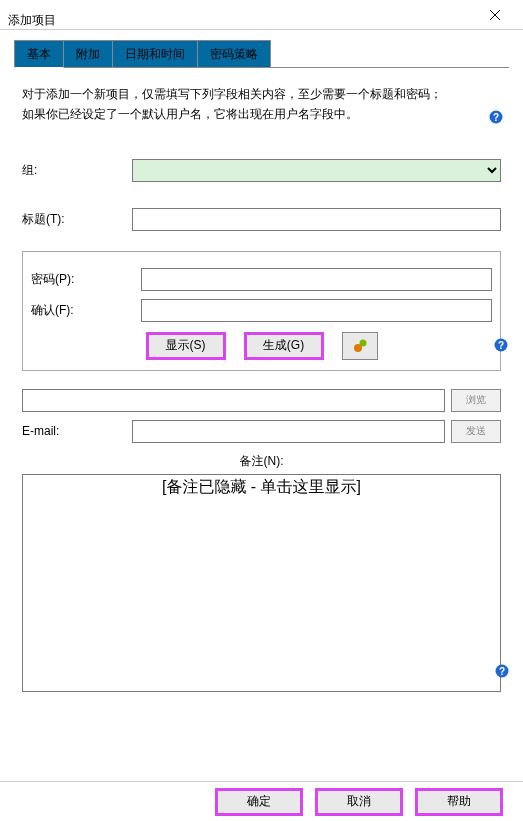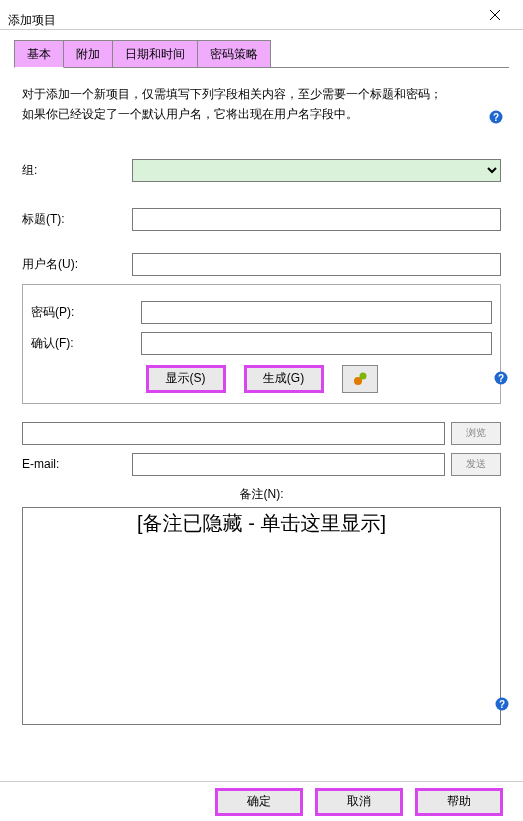--- a/index.html
+++ b/index.html
@@ -3,41 +3,41 @@
 <meta charset="utf-8">
 <style>
 * { box-sizing: border-box; margin: 0; padding: 0; }
 body { font-family: "Microsoft YaHei", "SimSun", Arial, sans-serif; font-size: 12px; background: #fff; width: 523px; height: 821px; overflow: hidden; }
 .titlebar { height: 30px; border-bottom: 1px solid #ccc; display: flex; align-items: center; padding: 0 8px; }
 .titlebar-text { flex: 1; margin-top: 12px; }
 .close-btn { width: 40px; height: 28px; display: flex; align-items: center; justify-content: center; cursor: pointer; }
 .close-btn svg { width: 10px; height: 10px; }
 .content { padding: 10px 14px 0 14px; }
 .tabs { display: flex; border-bottom: 1px solid #888; }
-.tab { padding: 5px 12px 4px 12px; border: 1px solid #888; border-bottom: none; margin-right: -1px; background: #f0abfc; cursor: pointer; position: relative; }
+.tab { padding: 5px 12px 4px 12px; border: 1px solid #888; border-bottom: none; margin-right: -1px; background: #0369a1; cursor: pointer; position: relative; }
 .tab.active { border-bottom: 1px solid #fff; margin-bottom: -1px; z-index: 1; }
 .panel { padding: 16px 8px 8px 8px; }
 .intro { line-height: 1.7; margin-bottom: 8px; position: relative; }
 .help-icon { position: absolute; right: -2px; }
 .help-icon svg { width: 14px; height: 14px; }
 .row { display: flex; align-items: center; margin: 8px 0; }
 .label { width: 110px; }
 .field { flex: 1; }
 select.field-input { width: 100%; height: 23px; border: 1px solid #7a7a7a; background: #d9f2d9; }
 input.field-input { width: 100%; height: 23px; border: 1px solid #7a7a7a; background: #fff; padding: 0 4px; }
 .pw-group { border: 1px solid #aaa; padding: 8px 8px 10px 8px; margin-top: 6px; position: relative; }
 .btn-row { display: flex; justify-content: center; gap: 18px; margin-top: 10px; align-items: center; position: relative; }
 .btn { min-width: 80px; height: 28px; border: 3px solid #d946ef; background: #e9e9e9; cursor: pointer; font-family: inherit; font-size: 12px; padding: 0 10px; }
 .icon-btn { width: 36px; height: 28px; border: 1px solid #888; background: #e9e9e9; display: flex; align-items: center; justify-content: center; cursor: pointer; }
 .with-side-btn { display: flex; gap: 6px; }
 .with-side-btn input { flex: 1; }
 .side-btn { width: 50px; height: 23px; border: 1px solid #888; background: #f0f0f0; font-size: 10px; cursor: pointer; color: #888; }
 .notes-label { text-align: center; margin: 10px 0 4px 0; }
 .notes-area { border: 1px solid #7a7a7a; height: 218px; position: relative; }
-.notes-hint { text-align: center; padding-top: 2px; font-size: 20px; }
+.notes-hint { text-align: center; padding-top: 2px; font-size: 16px; }
 .footer { position: absolute; bottom: 0; left: 0; right: 0; height: 40px; border-top: 1px solid #ccc; display: flex; justify-content: flex-end; align-items: center; gap: 12px; padding-right: 20px; background: #fff; }
 .footer .btn { min-width: 88px; }
 .help-pos1 { top: 26px; right: -2px; }
 .help-pos2 { top: 6px; right: -16px; }
 .help-pos3 { right: -8px; top: 190px; }
 .notes-wrap { position: relative; }
 </style>
 </head>
 <body>
 
@@ -84,26 +84,20 @@
 
     <div class="row">
       <div class="label">标题(T):</div>
       <div class="field">
         <input class="field-input" type="text" value="" style="">
       </div>
     </div>
 
     <div style="height:6px"></div>
 
-    <div class="row">
-      <div class="label">用户名(U):</div>
-      <div class="field">
-        <input class="field-input" type="text" value="" style="">
-      </div>
-    </div>
 
     <div class="pw-group">
       <div class="row">
         <div class="label">密码(P):</div>
         <div class="field">
           <input class="field-input" type="password" value="" style="">
         </div>
       </div>
       <div class="row">
         <div class="label">确认(F):</div>

